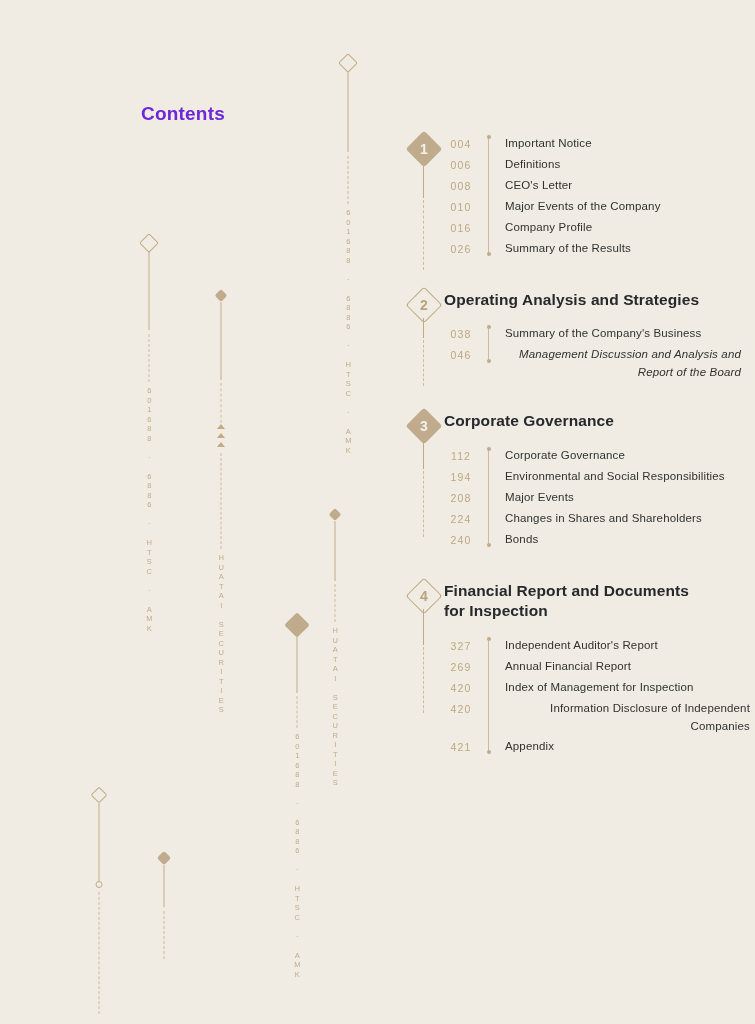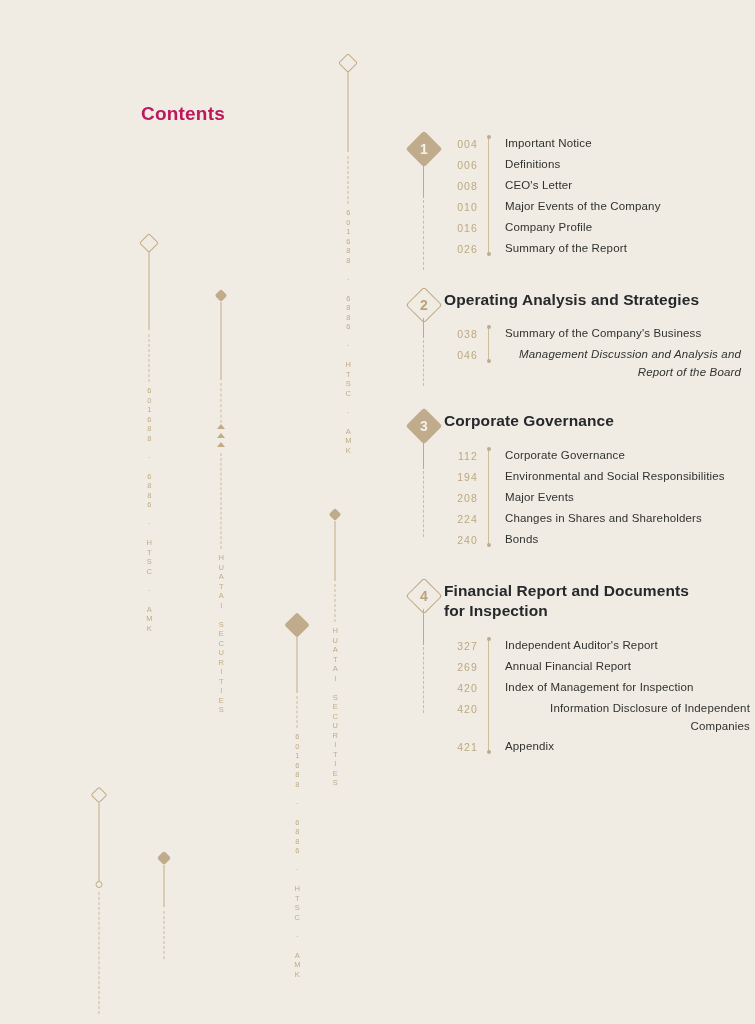--- a/index.html
+++ b/index.html
@@ -15,21 +15,21 @@
     overflow: hidden;
   }
 
   
   .contents-title {
     position: absolute;
     left: 141px;
     top: 103px;
     font-size: 19px;
     font-weight: bold;
-    color: #be185d;
+    color: #6d28d9;
     letter-spacing: 0.2px;
   }
 
   
   .toc {
     position: absolute;
     left: 410px;
     top: 134px;
     width: 340px;
   }
@@ -109,21 +109,21 @@
     align-items: flex-start;
     margin-bottom: 2px;
   }
   .entry-page {
     width: 34px;
     flex: 0 0 34px;
     font-size: 10.5px;
     color: #bda87e;
     letter-spacing: 1.1px;
     line-height: 18px;
-    text-align: right;
+    text-align: center;
     padding-top: 1px;
   }
   .entry-gap {
     width: 27px;
     flex: 0 0 27px;
   }
   .entry-text {
     font-size: 11.5px;
     color: #30322f;
     line-height: 18px;
@@ -301,21 +301,21 @@
           <span class="entry-text">Major Events of the Company</span>
         </div>
         <div class="entry">
           <span class="entry-page">016</span>
           <span class="entry-gap"></span>
           <span class="entry-text">Company Profile</span>
         </div>
         <div class="entry">
           <span class="entry-page">026</span>
           <span class="entry-gap"></span>
-          <span class="entry-text">Summary of the Report</span>
+          <span class="entry-text">Summary of the Results</span>
         </div>
       </div>
     </div>
   </div>
 
   <div class="section" style="margin-top:32px;">
     <div class="marker-col">
       <div class="diamond hollow"></div>
       <div class="diamond-num on-hollow">2</div>
       <div class="stem-solid" style="height:20px;"></div>

